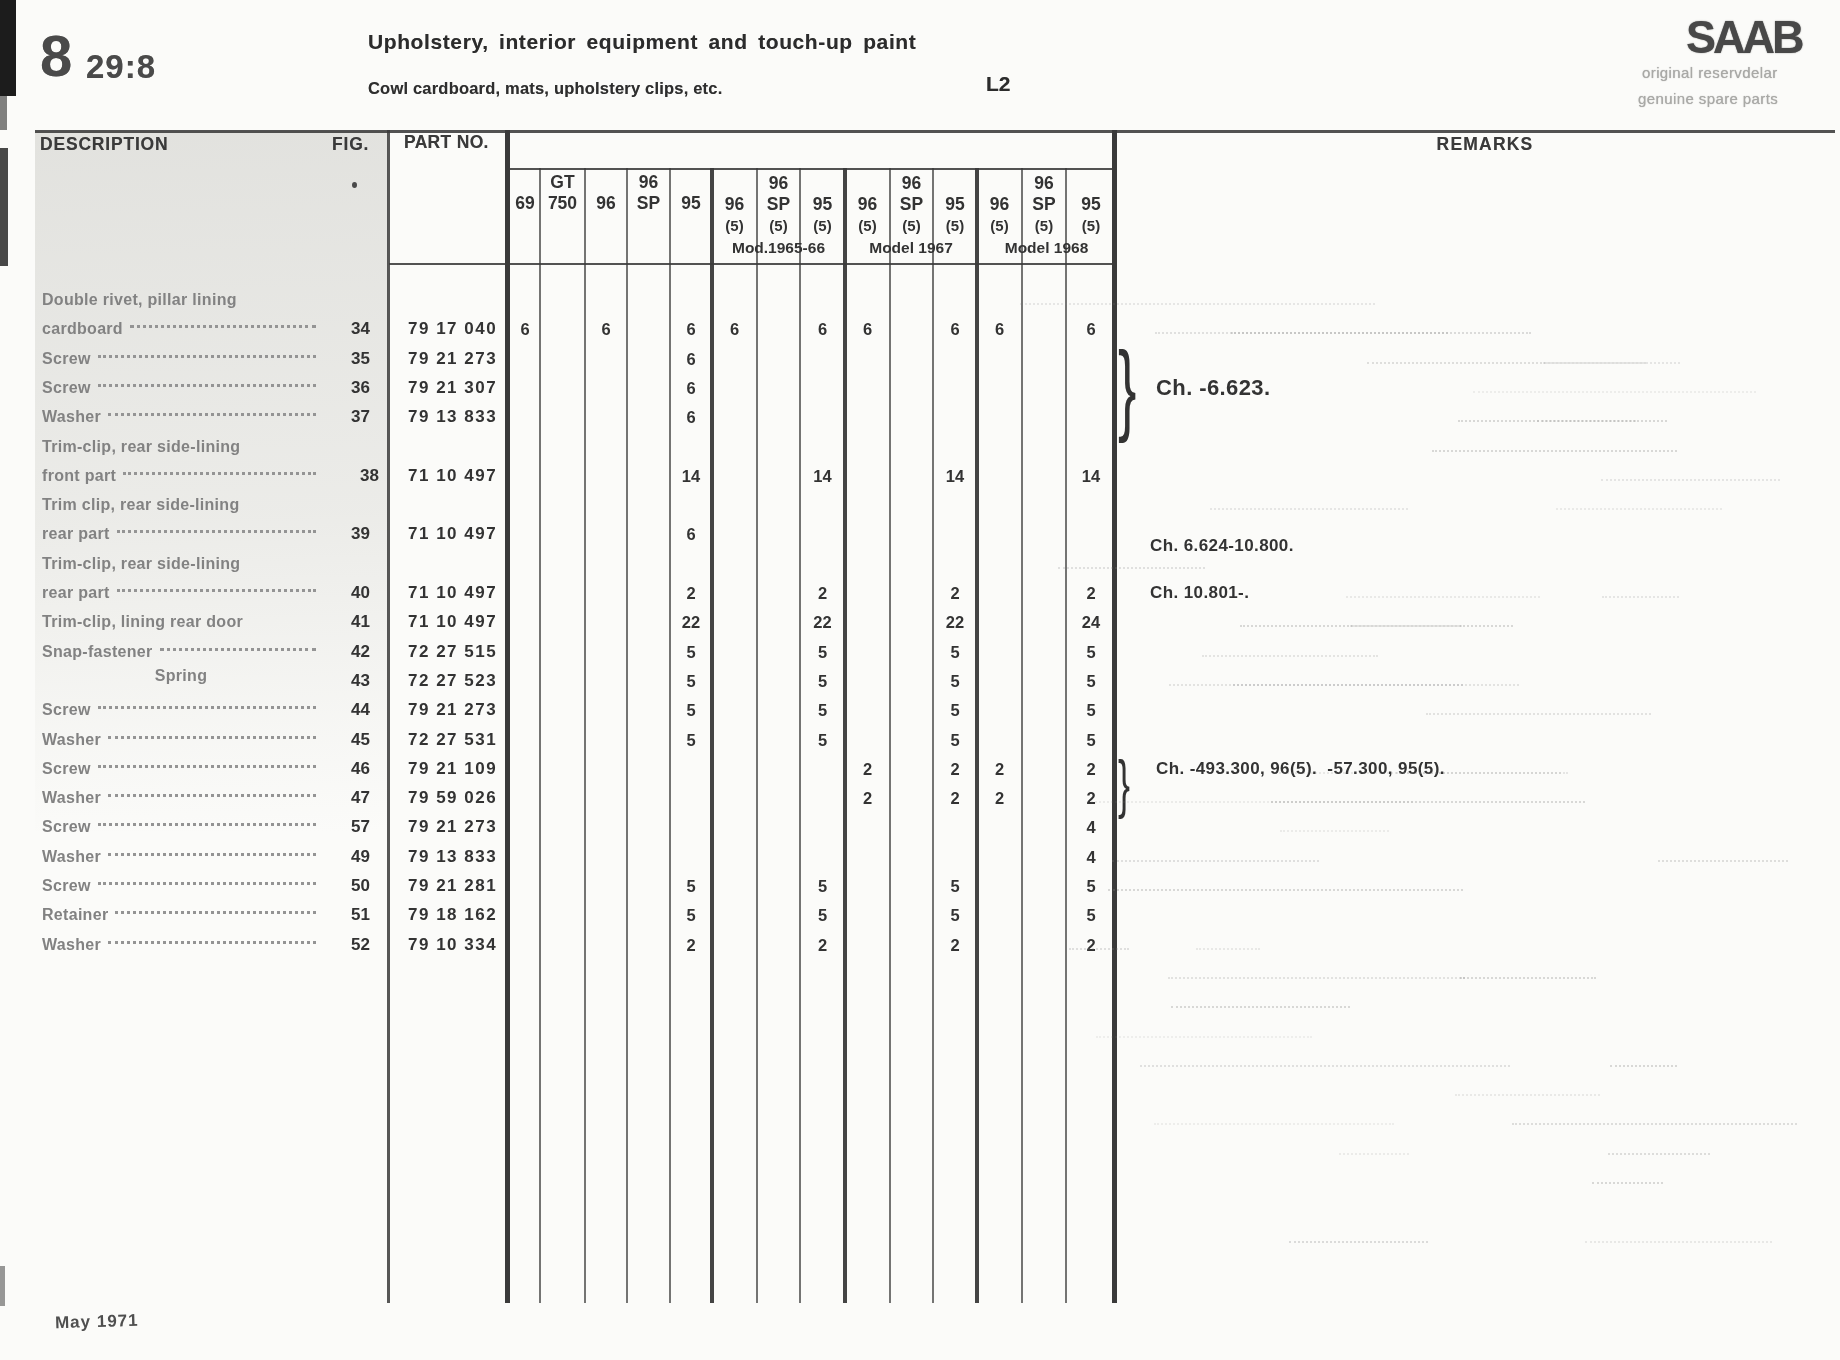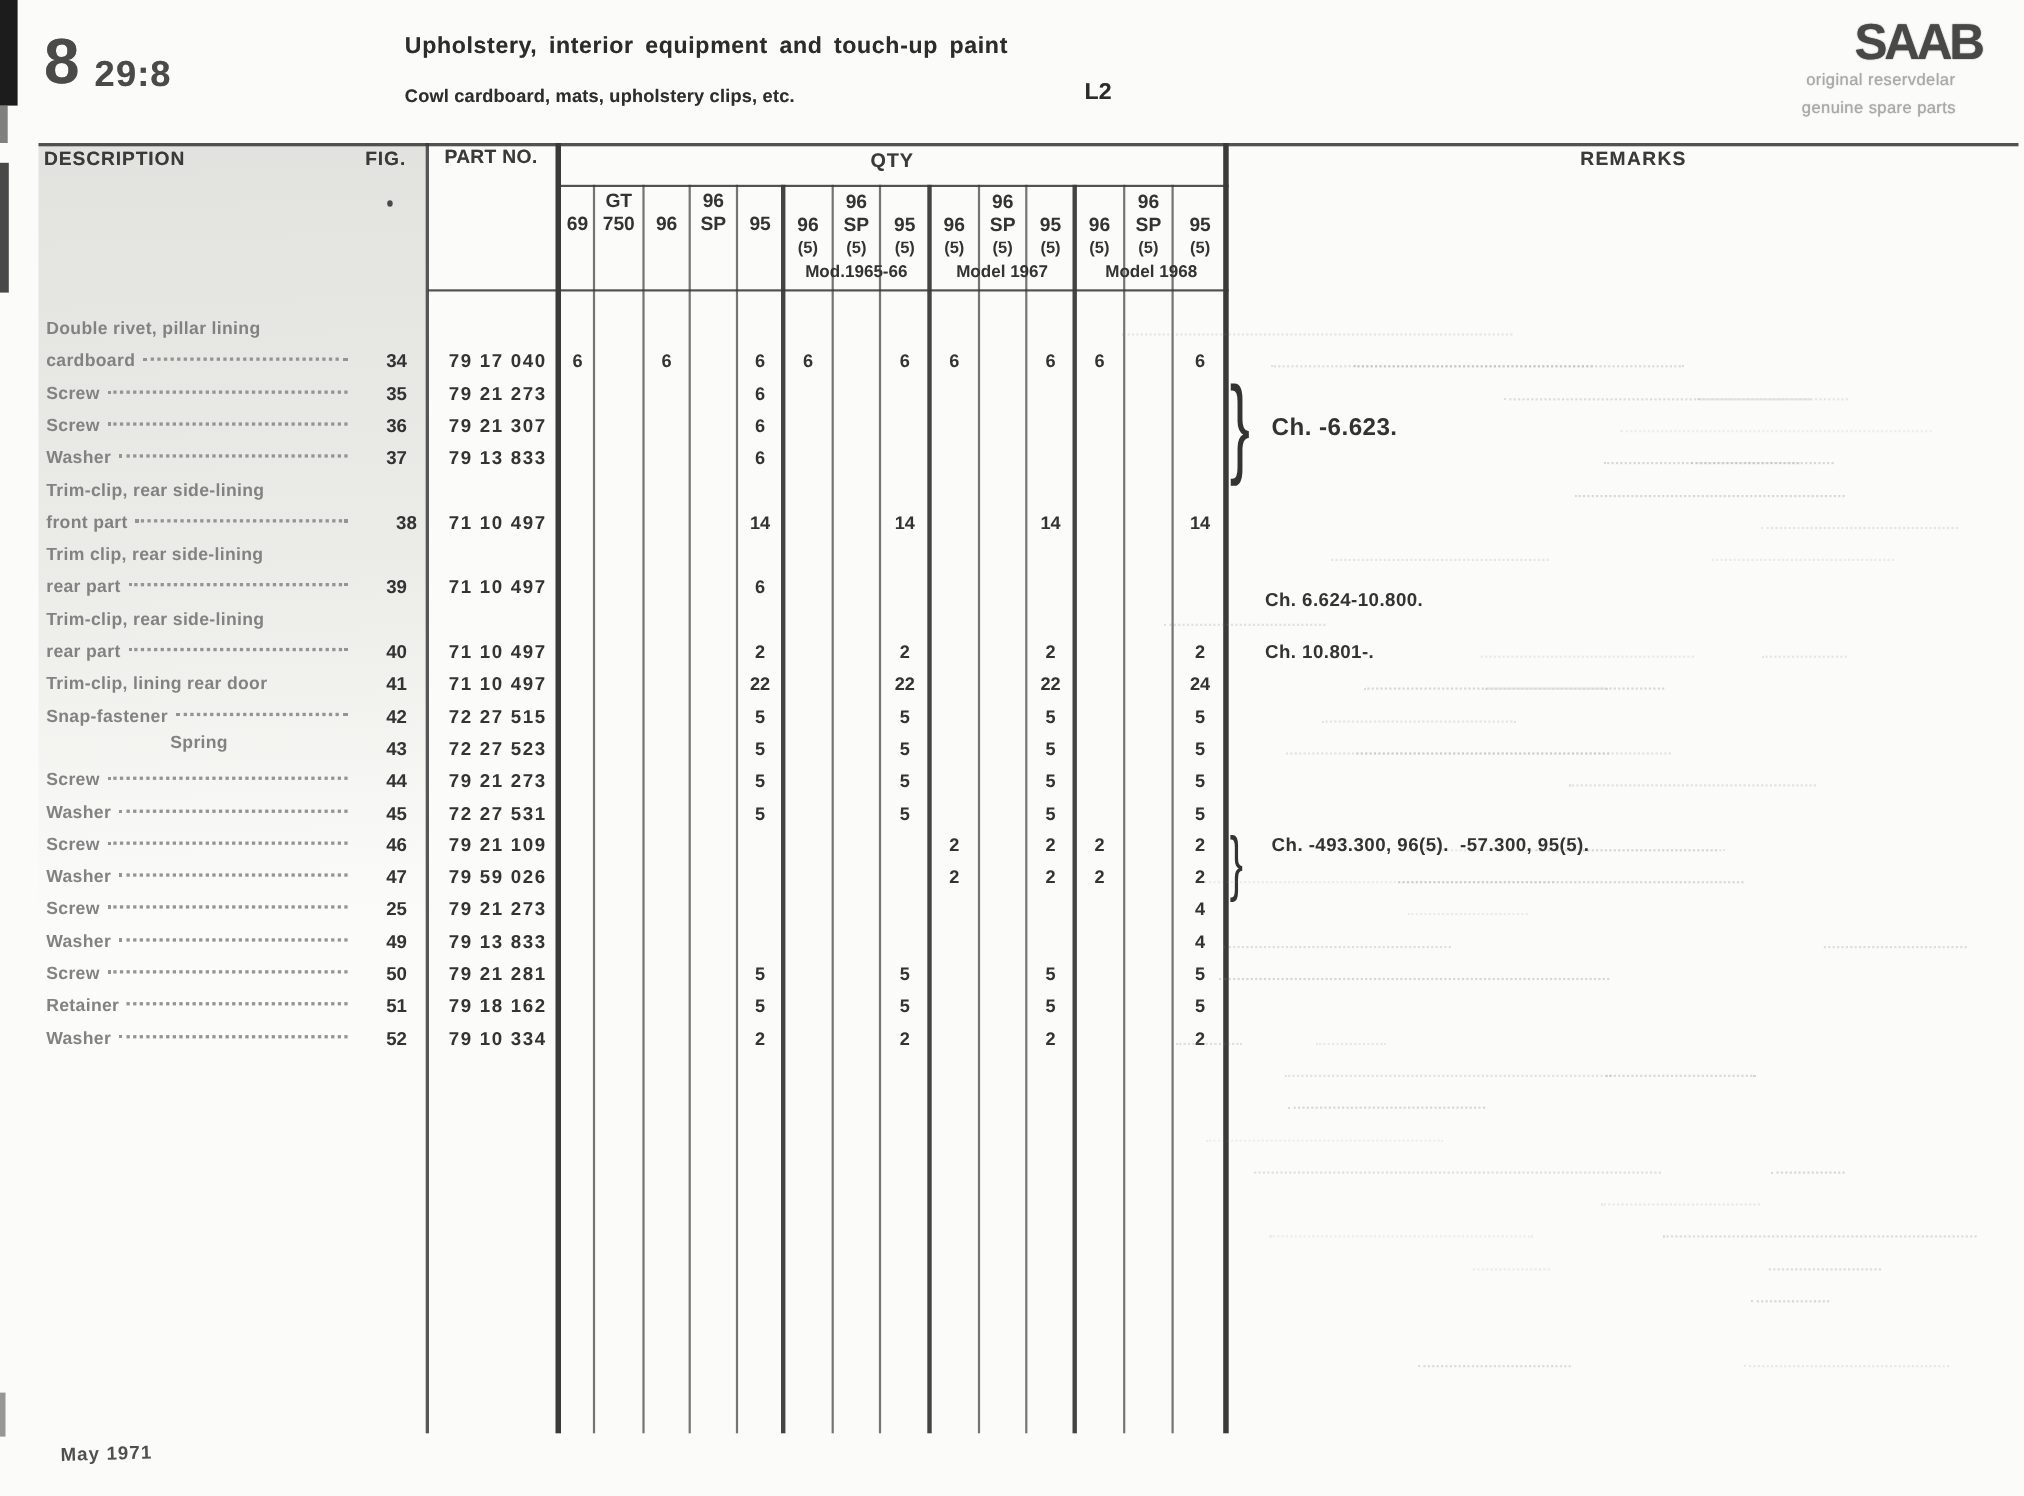--- a/index.html
+++ b/index.html
@@ -44,21 +44,20 @@
   <div id="doc-subtitle" class="abs ink">Cowl cardboard, mats, upholstery clips, etc.</div>
   <div id="sheet-code" class="abs ink">L2</div>
 
   <div id="logo" class="abs">SAAB</div>
   <div class="abs logo-sub" style="left:1642px;top:64px;">original reservdelar</div>
   <div class="abs logo-sub" style="left:1638px;top:90px;">genuine spare parts</div>
 
   <div class="abs th faded ink" style="left:40px;top:134px;">DESCRIPTION</div>
   <div class="abs th ink" style="left:332px;top:134px;">FIG.</div>
   <div class="abs th ink" style="left:404px;top:132px;letter-spacing:.3px;">PART NO.</div>
-  <div class="abs th ink" style="left:506px;top:136px;width:610px;text-align:center;font-size:18px;">QTY</div>
   <div class="abs th ink" style="left:1395px;top:134px;width:180px;text-align:center;letter-spacing:1.2px;">REMARKS</div>
 
   <div class="abs" style="left:352px;top:182px;width:5px;height:6px;background:#4a4a4a;border-radius:50%;"></div>
 
   <div id="table-layer" class="abs" style="left:0;top:0;width:1840px;height:1360px;">
       <div style="position: absolute; left: 35px; top: 130px; width: 1800px; height: 3px; background: rgb(58, 58, 58); opacity: 0.88;"></div>
       <div style="position: absolute; left: 506px; top: 168px; width: 611px; height: 2px; background: rgb(58, 58, 58); opacity: 0.88;"></div>
       <div style="position: absolute; left: 389px; top: 263px; width: 728px; height: 2px; background: rgb(58, 58, 58); opacity: 0.88;"></div>
       <div style="position: absolute; left: 387px; top: 130px; width: 2.5px; height: 1173px; background: rgb(58, 58, 58); opacity: 0.85;"></div>
       <div style="position: absolute; left: 505px; top: 130px; width: 5px; height: 1173px; background: rgb(58, 58, 58);"></div>
@@ -276,21 +275,21 @@
       <div style="position: absolute; left: 320px; top: 784.1px; width: 50px; height: 28px; line-height: 28px; text-align: right; font-weight: 700; font-size: 17px; color: rgb(51, 51, 51);">47</div>
       <div style="position: absolute; left: 408px; top: 784.1px; height: 28px; line-height: 28px; font-weight: 700; font-size: 17px; letter-spacing: 1.5px; color: rgb(51, 51, 51);">79 59 026</div>
       <div style="position: absolute; left: 845px; width: 45px; top: 784.1px; height: 28px; line-height: 28px; text-align: center; font-weight: 700; font-size: 16.5px; color: rgb(51, 51, 51);">2</div>
       <div style="position: absolute; left: 933px; width: 44px; top: 784.1px; height: 28px; line-height: 28px; text-align: center; font-weight: 700; font-size: 16.5px; color: rgb(51, 51, 51);">2</div>
       <div style="position: absolute; left: 977px; width: 45px; top: 784.1px; height: 28px; line-height: 28px; text-align: center; font-weight: 700; font-size: 16.5px; color: rgb(51, 51, 51);">2</div>
       <div style="position: absolute; left: 1066px; width: 50px; top: 784.1px; height: 28px; line-height: 28px; text-align: center; font-weight: 700; font-size: 16.5px; color: rgb(51, 51, 51);">2</div>
       <div style="position: absolute; left: 42px; top: 813.4px; width: 278px; height: 28px; display: flex; align-items: center; font-size: 16px; font-weight: 600; color: rgb(130, 130, 130); letter-spacing: 0.3px; white-space: nowrap;">
         <span>Screw</span>
         <span style="flex: 1 1 0%; border-bottom: 3px dotted rgb(148, 148, 148); margin: 0px 4px 5px 7px;"></span>
       </div>
-      <div style="position: absolute; left: 320px; top: 813.4px; width: 50px; height: 28px; line-height: 28px; text-align: right; font-weight: 700; font-size: 17px; color: rgb(51, 51, 51);">25</div>
+      <div style="position: absolute; left: 320px; top: 813.4px; width: 50px; height: 28px; line-height: 28px; text-align: right; font-weight: 700; font-size: 17px; color: rgb(51, 51, 51);">57</div>
       <div style="position: absolute; left: 408px; top: 813.4px; height: 28px; line-height: 28px; font-weight: 700; font-size: 17px; letter-spacing: 1.5px; color: rgb(51, 51, 51);">79 21 273</div>
       <div style="position: absolute; left: 1066px; width: 50px; top: 813.4px; height: 28px; line-height: 28px; text-align: center; font-weight: 700; font-size: 16.5px; color: rgb(51, 51, 51);">4</div>
       <div style="position: absolute; left: 42px; top: 842.7px; width: 278px; height: 28px; display: flex; align-items: center; font-size: 16px; font-weight: 600; color: rgb(130, 130, 130); letter-spacing: 0.3px; white-space: nowrap;">
         <span>Washer</span>
         <span style="flex: 1 1 0%; border-bottom: 3px dotted rgb(148, 148, 148); margin: 0px 4px 5px 7px;"></span>
       </div>
       <div style="position: absolute; left: 320px; top: 842.7px; width: 50px; height: 28px; line-height: 28px; text-align: right; font-weight: 700; font-size: 17px; color: rgb(51, 51, 51);">49</div>
       <div style="position: absolute; left: 408px; top: 842.7px; height: 28px; line-height: 28px; font-weight: 700; font-size: 17px; letter-spacing: 1.5px; color: rgb(51, 51, 51);">79 13 833</div>
       <div style="position: absolute; left: 1066px; width: 50px; top: 842.7px; height: 28px; line-height: 28px; text-align: center; font-weight: 700; font-size: 16.5px; color: rgb(51, 51, 51);">4</div>
       <div style="position: absolute; left: 42px; top: 872px; width: 278px; height: 28px; display: flex; align-items: center; font-size: 16px; font-weight: 600; color: rgb(130, 130, 130); letter-spacing: 0.3px; white-space: nowrap;">

